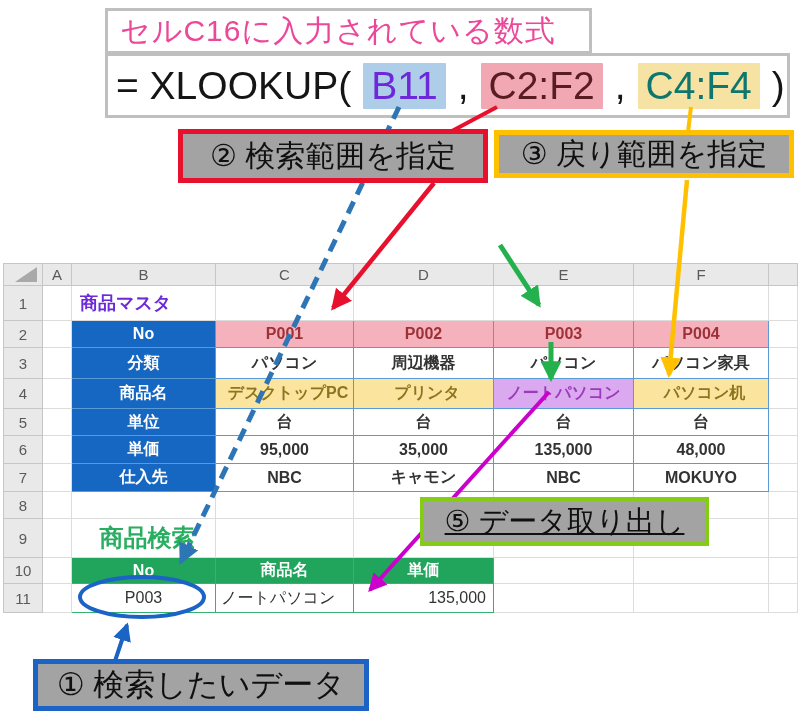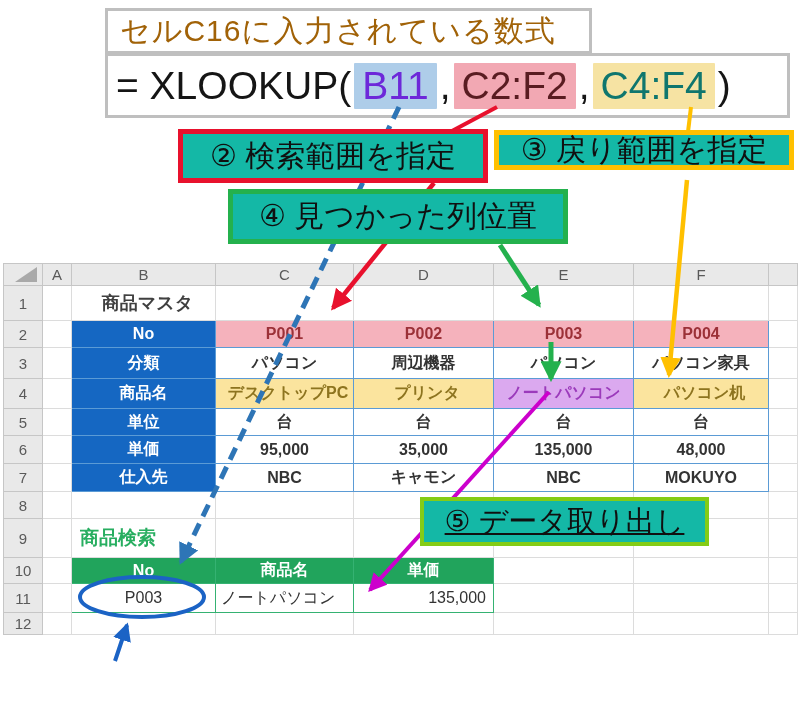--- a/index.html
+++ b/index.html
@@ -15,42 +15,42 @@
   td.corner{background:#E9E9E9;border-color:#C6C6C6;}
   .tri{width:0;height:0;border-left:22px solid transparent;border-bottom:15px solid #A9A9A9;
        margin:3px 5px 3px auto;}
   td.mb{border-color:#5B9BD5;font-weight:bold;}
   td.gb{border-color:#35B272;}
   td.bluehdr{background:#1567C2;color:#fff;font-weight:bold;}
   td.greenhdr{background:#21A45C;color:#fff;font-weight:bold;}
   td.pinkc{background:#F5B2BC;color:#9C3138;}
   td.yelc{background:#FBE49E;color:#8D741F;padding-left:7px;}
   td.purc{background:#DBA9EF;color:#9B3ABB;}
-  td.lab-blue{color:#404040;font-weight:bold;font-size:18px;text-align:center;padding-left:8px;}
-  td.lab-green{color:#27AE60;font-weight:bold;font-size:19px;text-align:left;padding-left:8px;}
+  td.lab-blue{color:#6d28d9;font-weight:bold;font-size:18px;text-align:left;padding-left:8px;}
+  td.lab-green{color:#27AE60;font-weight:bold;font-size:24px;text-align:center;padding-left:8px;}
   td.tl{text-align:left;padding-left:5px;}
   td.tr{text-align:right;padding-right:7px;}
 
   
   .caption-box{position:absolute;left:105px;top:8px;width:487px;height:46px;background:#fff;
                border:3px solid #BFBFBF;box-sizing:border-box;display:flex;align-items:center;
-               padding-left:12px;font-size:30px;letter-spacing:1px;color:#a16207;z-index:1;}
+               padding-left:12px;font-size:30px;letter-spacing:1px;color:#ec4899;z-index:1;}
   .formula-box{position:absolute;left:105px;top:53px;width:685px;height:65px;background:#fff;
                border:3px solid #BFBFBF;box-sizing:border-box;display:flex;align-items:center;
-               padding-left:8px;font-size:39px;color:#151515;gap:3px;z-index:1;white-space:nowrap;}
+               padding-left:8px;font-size:39px;color:#151515;gap:12px;z-index:1;white-space:nowrap;}
   .chip{padding:1px 8px;border-radius:1px;}
   .chip.a1{background:#AECDE9;color:#6d28d9;}
   .chip.a2{background:#F2A8B3;color:#591C21;}
   .chip.a3{background:#F6E3A3;color:#0f766e;}
 
   
-  .callout{position:absolute;background:#14b8a6;display:flex;align-items:center;justify-content:center;
+  .callout{position:absolute;background:#a3a3a3;display:flex;align-items:center;justify-content:center;
            font-size:30px;color:#101010;z-index:3;box-sizing:border-box;white-space:nowrap;}
   #c2{left:178px;top:129px;width:310px;height:54px;border:5px solid #E8112D;}
-  #c3{left:494px;top:130px;width:300px;height:40px;border:5px solid #FFC000;}
+  #c3{left:494px;top:130px;width:300px;height:48px;border:5px solid #FFC000;}
   #c4{left:228px;top:189px;width:340px;height:55px;border:5px solid #24B14D;}
   #c5{left:420px;top:497px;width:289px;height:49px;border:4px solid #84cc16;font-size:29px;text-decoration:underline;}
   #c1{left:33px;top:659px;width:336px;height:52px;border:5px solid #1B63C5;font-size:31px;}
 
   
   .overlay{position:absolute;left:0;top:0;z-index:2;pointer-events:none;}
 </style>
 </head>
 <body>
 
@@ -184,30 +184,20 @@
       <tr style="height:29px">
         <td class="hd">11</td>
         <td></td>
         <td class="gb">P003</td>
         <td class="gb tl">ノートパソコン</td>
         <td class="gb tr">135,000</td>
         <td></td>
             <td></td>
             <td></td>
       </tr>
-      <tr style="height:22px">
-        <td class="hd">12</td>
-        <td></td>
-            <td></td>
-            <td></td>
-        <td></td>
-            <td></td>
-            <td></td>
-        <td></td>
-      </tr>
     </tbody>
       </table>
   </div>
 
   <div class="caption-box">
     <span>セルC16に入力されている数式</span>
   </div>
   <div class="formula-box">
     <span>= XLOOKUP(</span>
     <span class="chip a1">B11</span>
@@ -251,20 +241,20 @@
     <line x1="115" y1="661" x2="127" y2="625" stroke="#1B63C5" stroke-width="4" marker-end="url(#ar-blue)"></line>
     <ellipse cx="142" cy="597" rx="62" ry="20" fill="none" stroke="#1B63C5" stroke-width="4"></ellipse>
   </svg>
 
   <div class="callout" id="c2">
     <span>② 検索範囲を指定</span>
   </div>
   <div class="callout" id="c3">
     <span>③ 戻り範囲を指定</span>
   </div>
-  <div class="callout" id="c4">
-    <span>④ 見つかった列位置</span>
-  </div>
   <div class="callout" id="c5">
     <span>⑤ データ取り出し</span>
   </div>
+  <div class="callout" id="c1">
+    <span>① 検索したいデータ</span>
+  </div>
 
 </div>
 
 </body></html>

